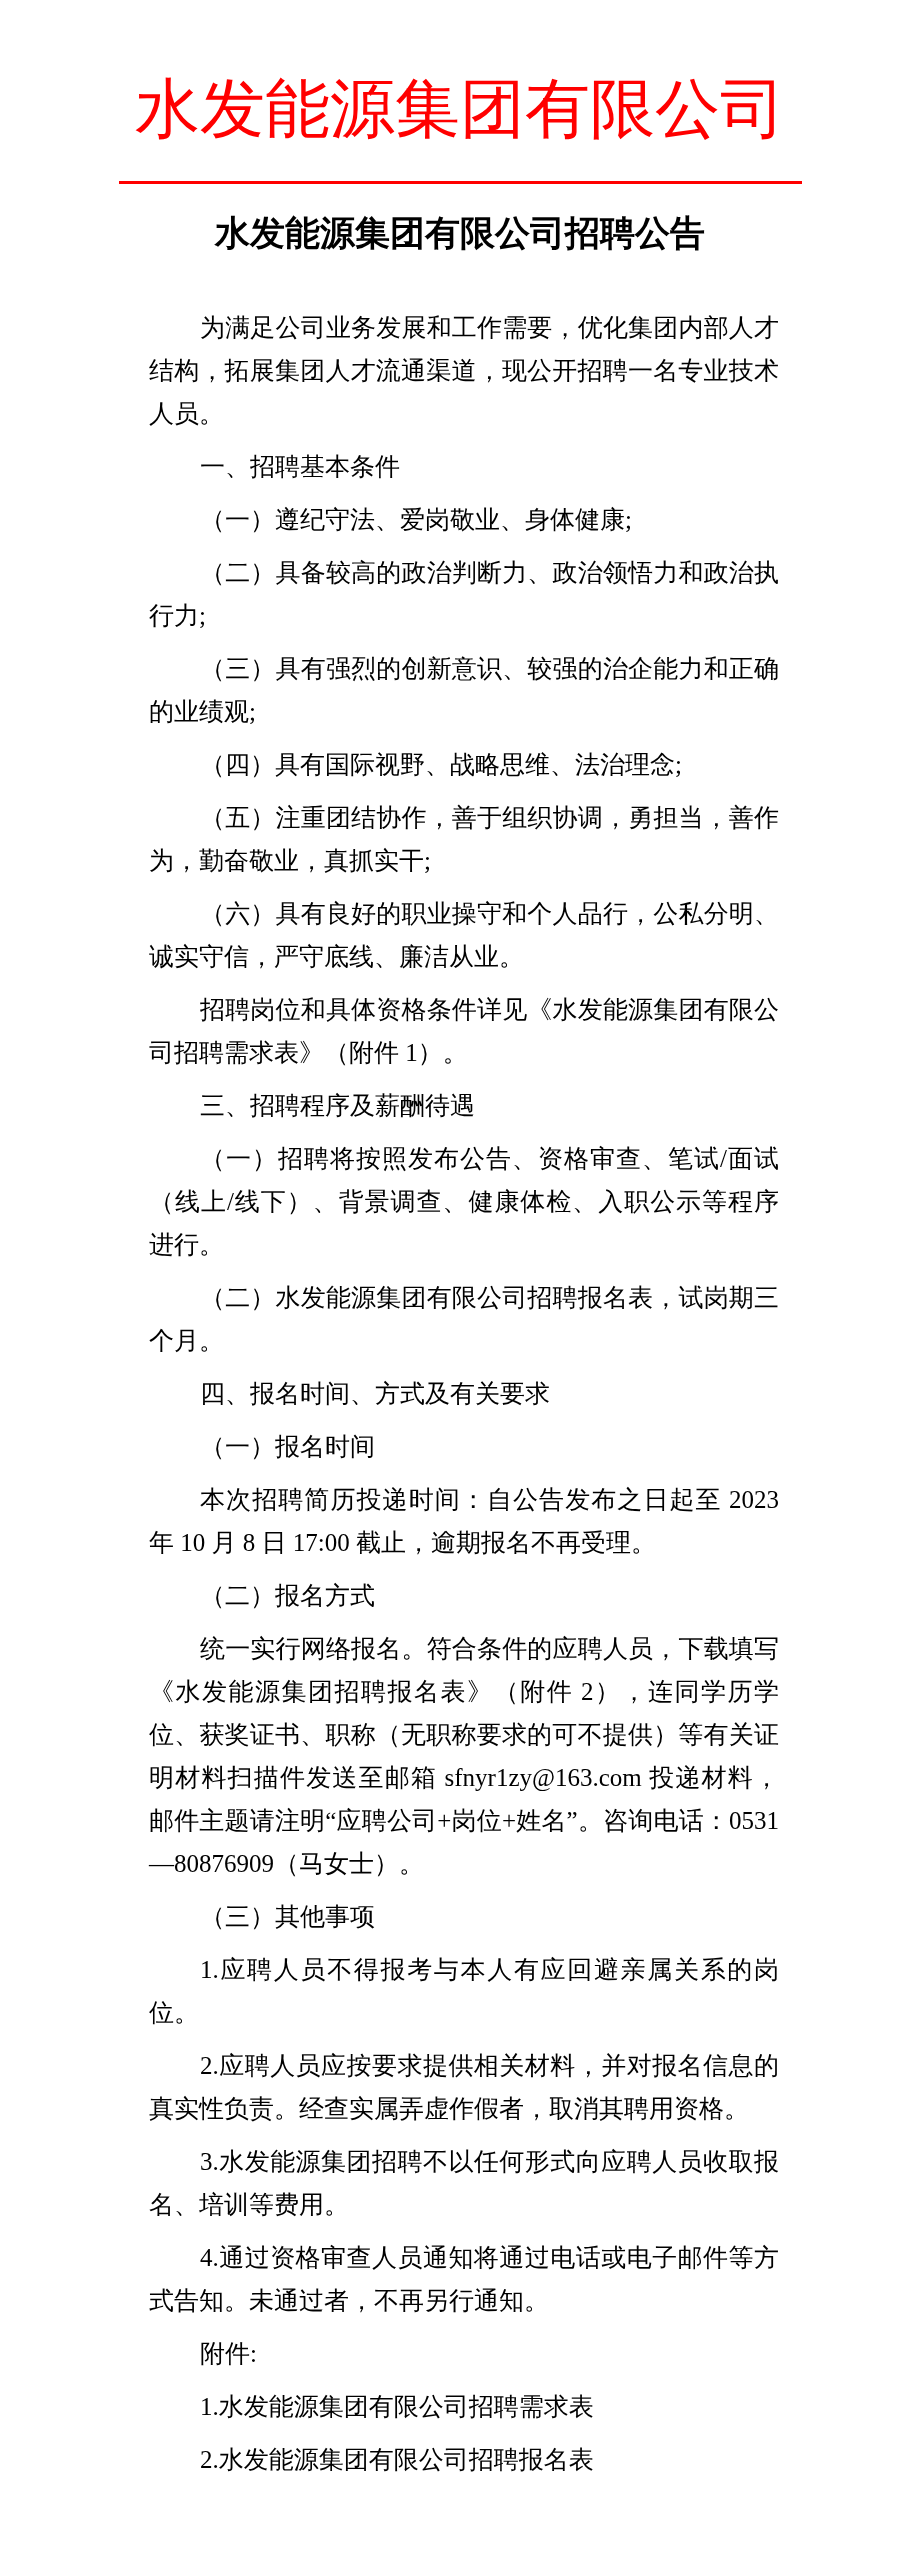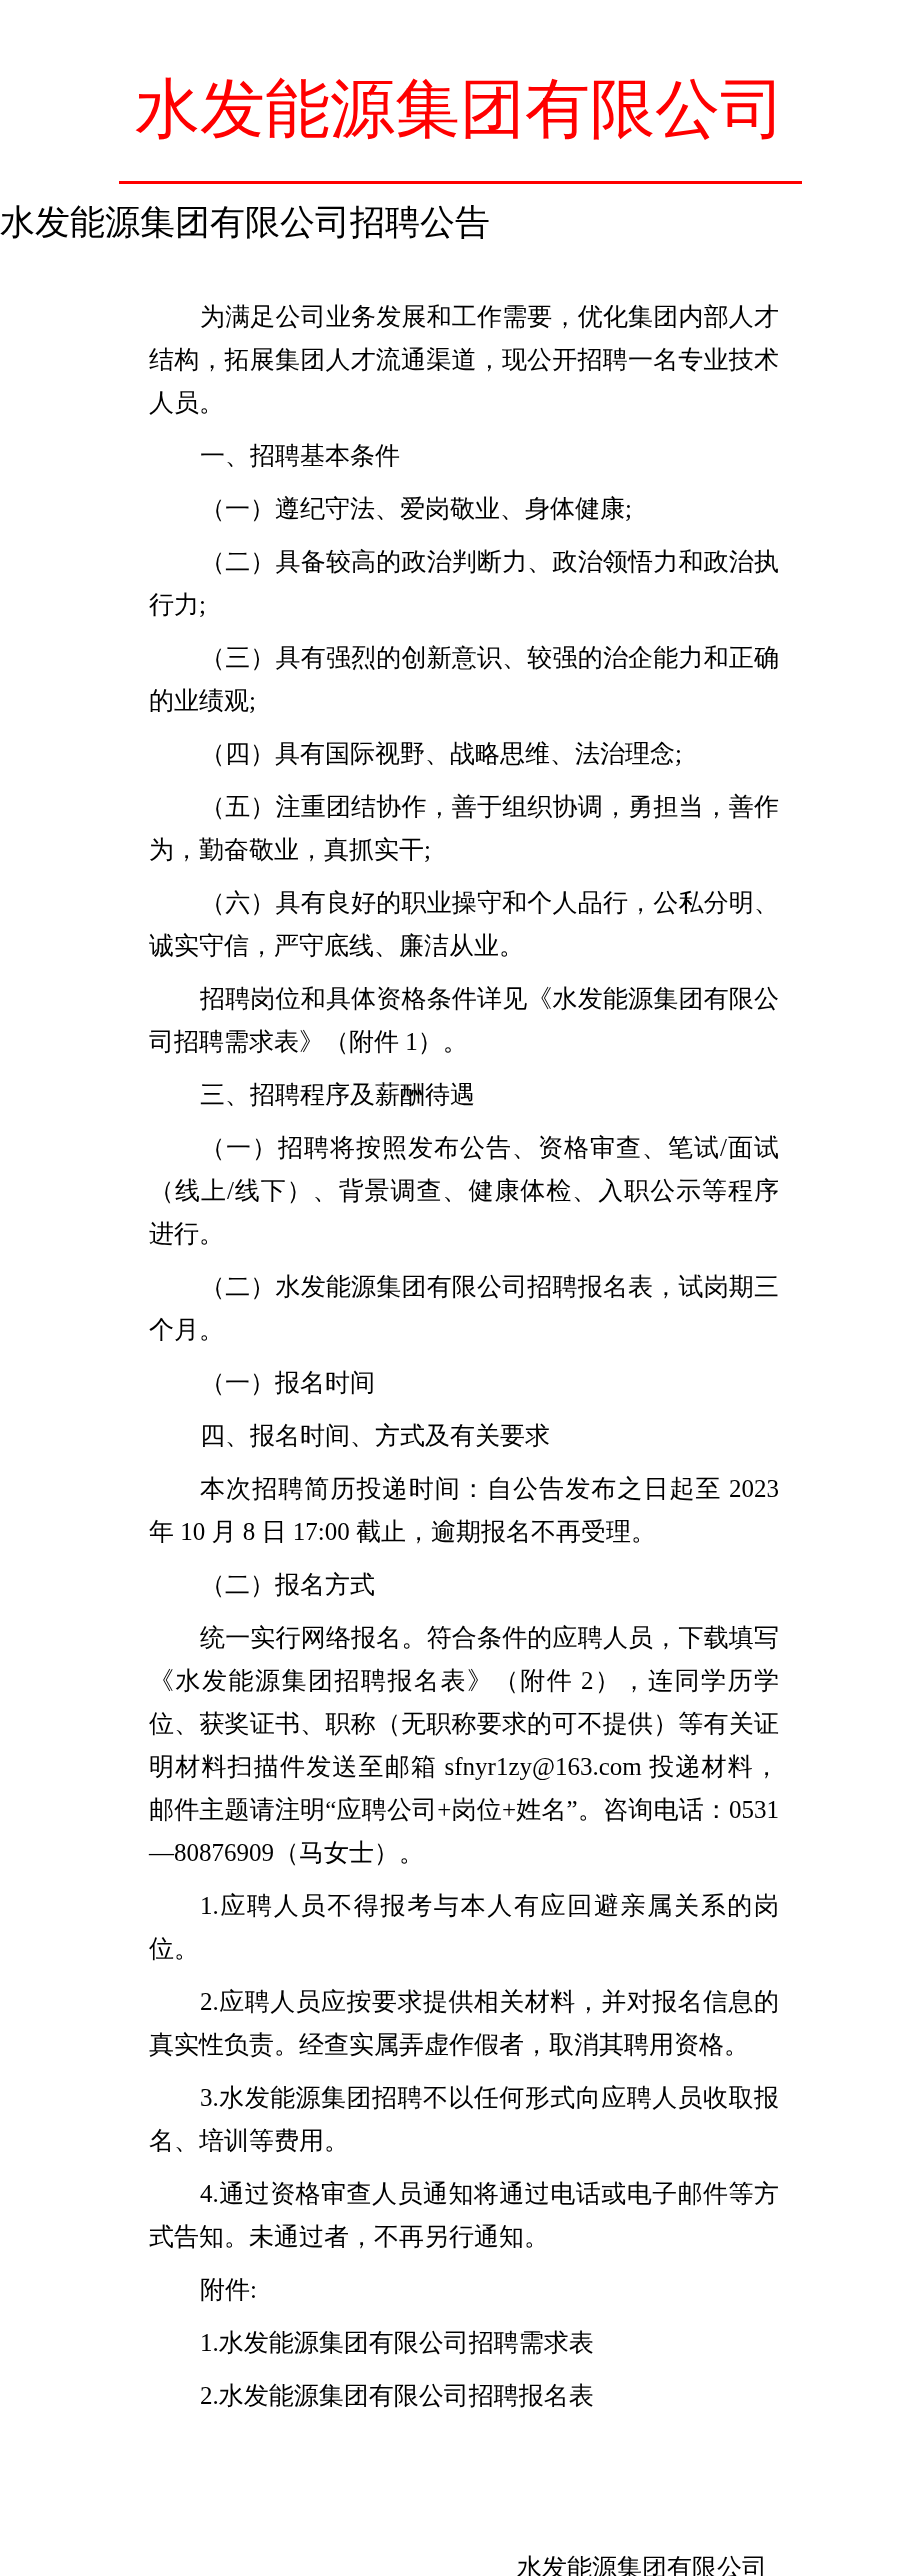--- a/index.html
+++ b/index.html
@@ -26,25 +26,25 @@
     font-weight: 400;
     white-space: nowrap;
   }
   .divider {
     width: 683px;
     height: 2.9px;
     background: #ff0000;
     margin: 36px auto 0 auto;
   }
   .doc-title {
-    margin-top: 19px;
-    text-align: left;
+    margin-top: 30px;
+    text-align: center;
     font-size: 35px;
     line-height: 39px;
-    font-weight: normal;
+    font-weight: bold;
     white-space: nowrap;
   }
   .content {
     width: 650px;
     margin: 53px 0 0 139px;
     font-size: 25px;
     line-height: 43px;
     text-align: justify;
   }
   .content p {
@@ -78,25 +78,26 @@
     <p>（一）遵纪守法、爱岗敬业、身体健康;</p>
     <p>（二）具备较高的政治判断力、政治领悟力和政治执行力;</p>
     <p>（三）具有强烈的创新意识、较强的治企能力和正确的业绩观;</p>
     <p>（四）具有国际视野、战略思维、法治理念;</p>
     <p>（五）注重团结协作，善于组织协调，勇担当，善作为，勤奋敬业，真抓实干;</p>
     <p>（六）具有良好的职业操守和个人品行，公私分明、诚实守信，严守底线、廉洁从业。</p>
     <p>招聘岗位和具体资格条件详见《水发能源集团有限公司招聘需求表》（附件 1）。</p>
     <p>三、招聘程序及薪酬待遇</p>
     <p>（一）招聘将按照发布公告、资格审查、笔试/面试（线上/线下）、背景调查、健康体检、入职公示等程序进行。</p>
     <p>（二）水发能源集团有限公司招聘报名表，试岗期三个月。</p>
+    <p>四、报名时间、方式及有关要求</p>
     <p>（一）报名时间</p>
-    <p>四、报名时间、方式及有关要求</p>
     <p>本次招聘简历投递时间：自公告发布之日起至 2023 年 10 月 8 日 17:00 截止，逾期报名不再受理。</p>
     <p>（二）报名方式</p>
     <p>统一实行网络报名。符合条件的应聘人员，下载填写《水发能源集团招聘报名表》（附件 2），连同学历学位、获奖证书、职称（无职称要求的可不提供）等有关证明材料扫描件发送至邮箱 sfnyr1zy@163.com 投递材料，邮件主题请注明“应聘公司+岗位+姓名”。咨询电话：0531—80876909（马女士）。</p>
+    <p>（三）其他事项</p>
     <p>1.应聘人员不得报考与本人有应回避亲属关系的岗位。</p>
     <p>2.应聘人员应按要求提供相关材料，并对报名信息的真实性负责。经查实属弄虚作假者，取消其聘用资格。</p>
     <p>3.水发能源集团招聘不以任何形式向应聘人员收取报名、培训等费用。</p>
     <p>4.通过资格审查人员通知将通过电话或电子邮件等方式告知。未通过者，不再另行通知。</p>
     <p>附件:</p>
     <p>1.水发能源集团有限公司招聘需求表</p>
     <p>2.水发能源集团有限公司招聘报名表</p>
 
     <div class="sig-block">
       <div class="sig-company">水发能源集团有限公司</div>

